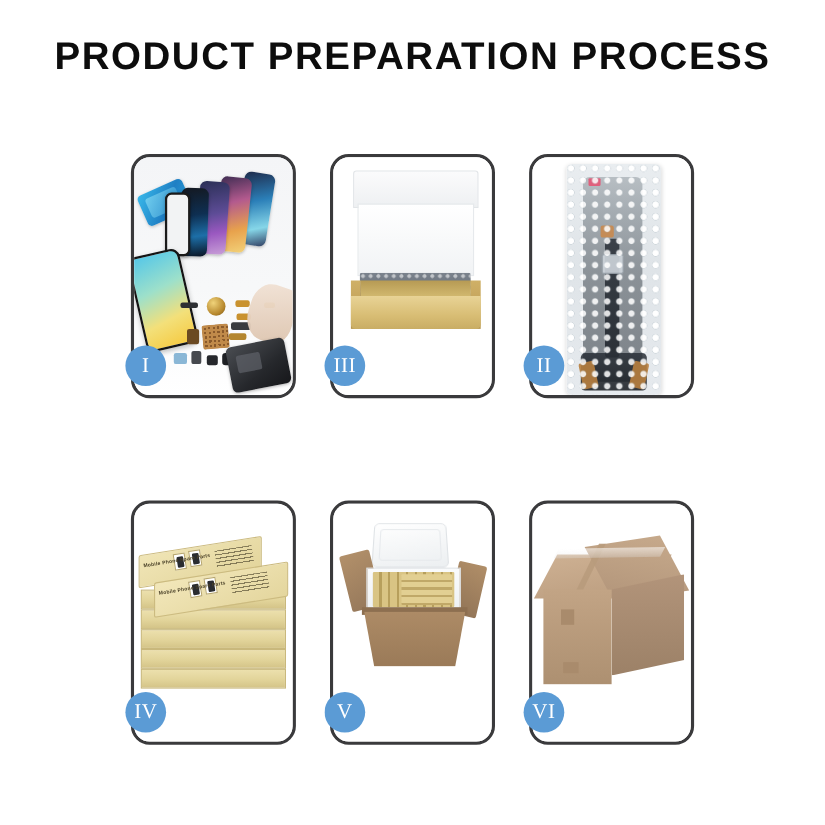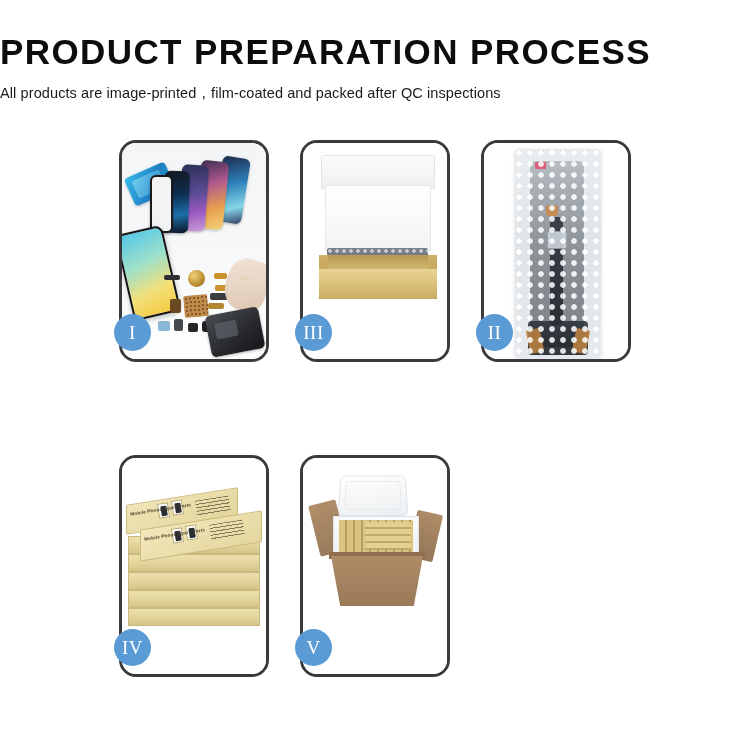--- a/index.html
+++ b/index.html
@@ -10,21 +10,21 @@
   body {
     width: 750px;
     height: 750px;
     font-family: "Liberation Sans", sans-serif;
     overflow: hidden;
     position: relative;
   }
 
   
   .header {
-    text-align: left;
+    text-align: center;
     padding-top: 34px;
   }
   .page-title {
     font-family: "Liberation Sans", sans-serif;
     font-size: 35px;
     font-weight: bold;
     letter-spacing: 1.4px;
     color: #0d0d0d;
     line-height: 1.05;
     margin: 0;
@@ -376,21 +376,20 @@
   .s6 .lbl-sm2 {
     position:absolute; left:28px; top:144px; width:14px; height:10px;
     background:#a98b6c;
   }
 </style>
 </head>
 <body>
 
 <div class="header">
   <h1 class="page-title">PRODUCT PREPARATION PROCESS</h1>
-  <p class="page-subtitle">All products are image-printed，film-coated and packed after QC inspections</p>
 </div>
 
 <div class="grid">
 
   <div class="card">
     <div class="card-photo s1">
       <div class="blue-film"></div>
       <div class="pf pf1"></div>
       <div class="pf pf2"></div>
       <div class="pf pf3"></div>
@@ -483,14 +482,27 @@
       <div class="flap-r"></div>
       <div class="foam-box"></div>
       <div class="rods"></div>
       <div class="rods2"></div>
       <div class="carton-top-edge"></div>
       <div class="carton-front"></div>
     </div>
     <div class="badge">V</div>
   </div>
 
+  <div class="card">
+    <div class="card-photo s6">
+      <div class="c-top"></div>
+      <div class="c-top2"></div>
+      <div class="seam"></div>
+      <div class="tape"></div>
+      <div class="c-left"></div>
+      <div class="c-right"></div>
+      <div class="lbl-sm1"></div>
+      <div class="lbl-sm2"></div>
+    </div>
+    <div class="badge">VI</div>
+  </div>
 
 </div>
 
 </body></html>

